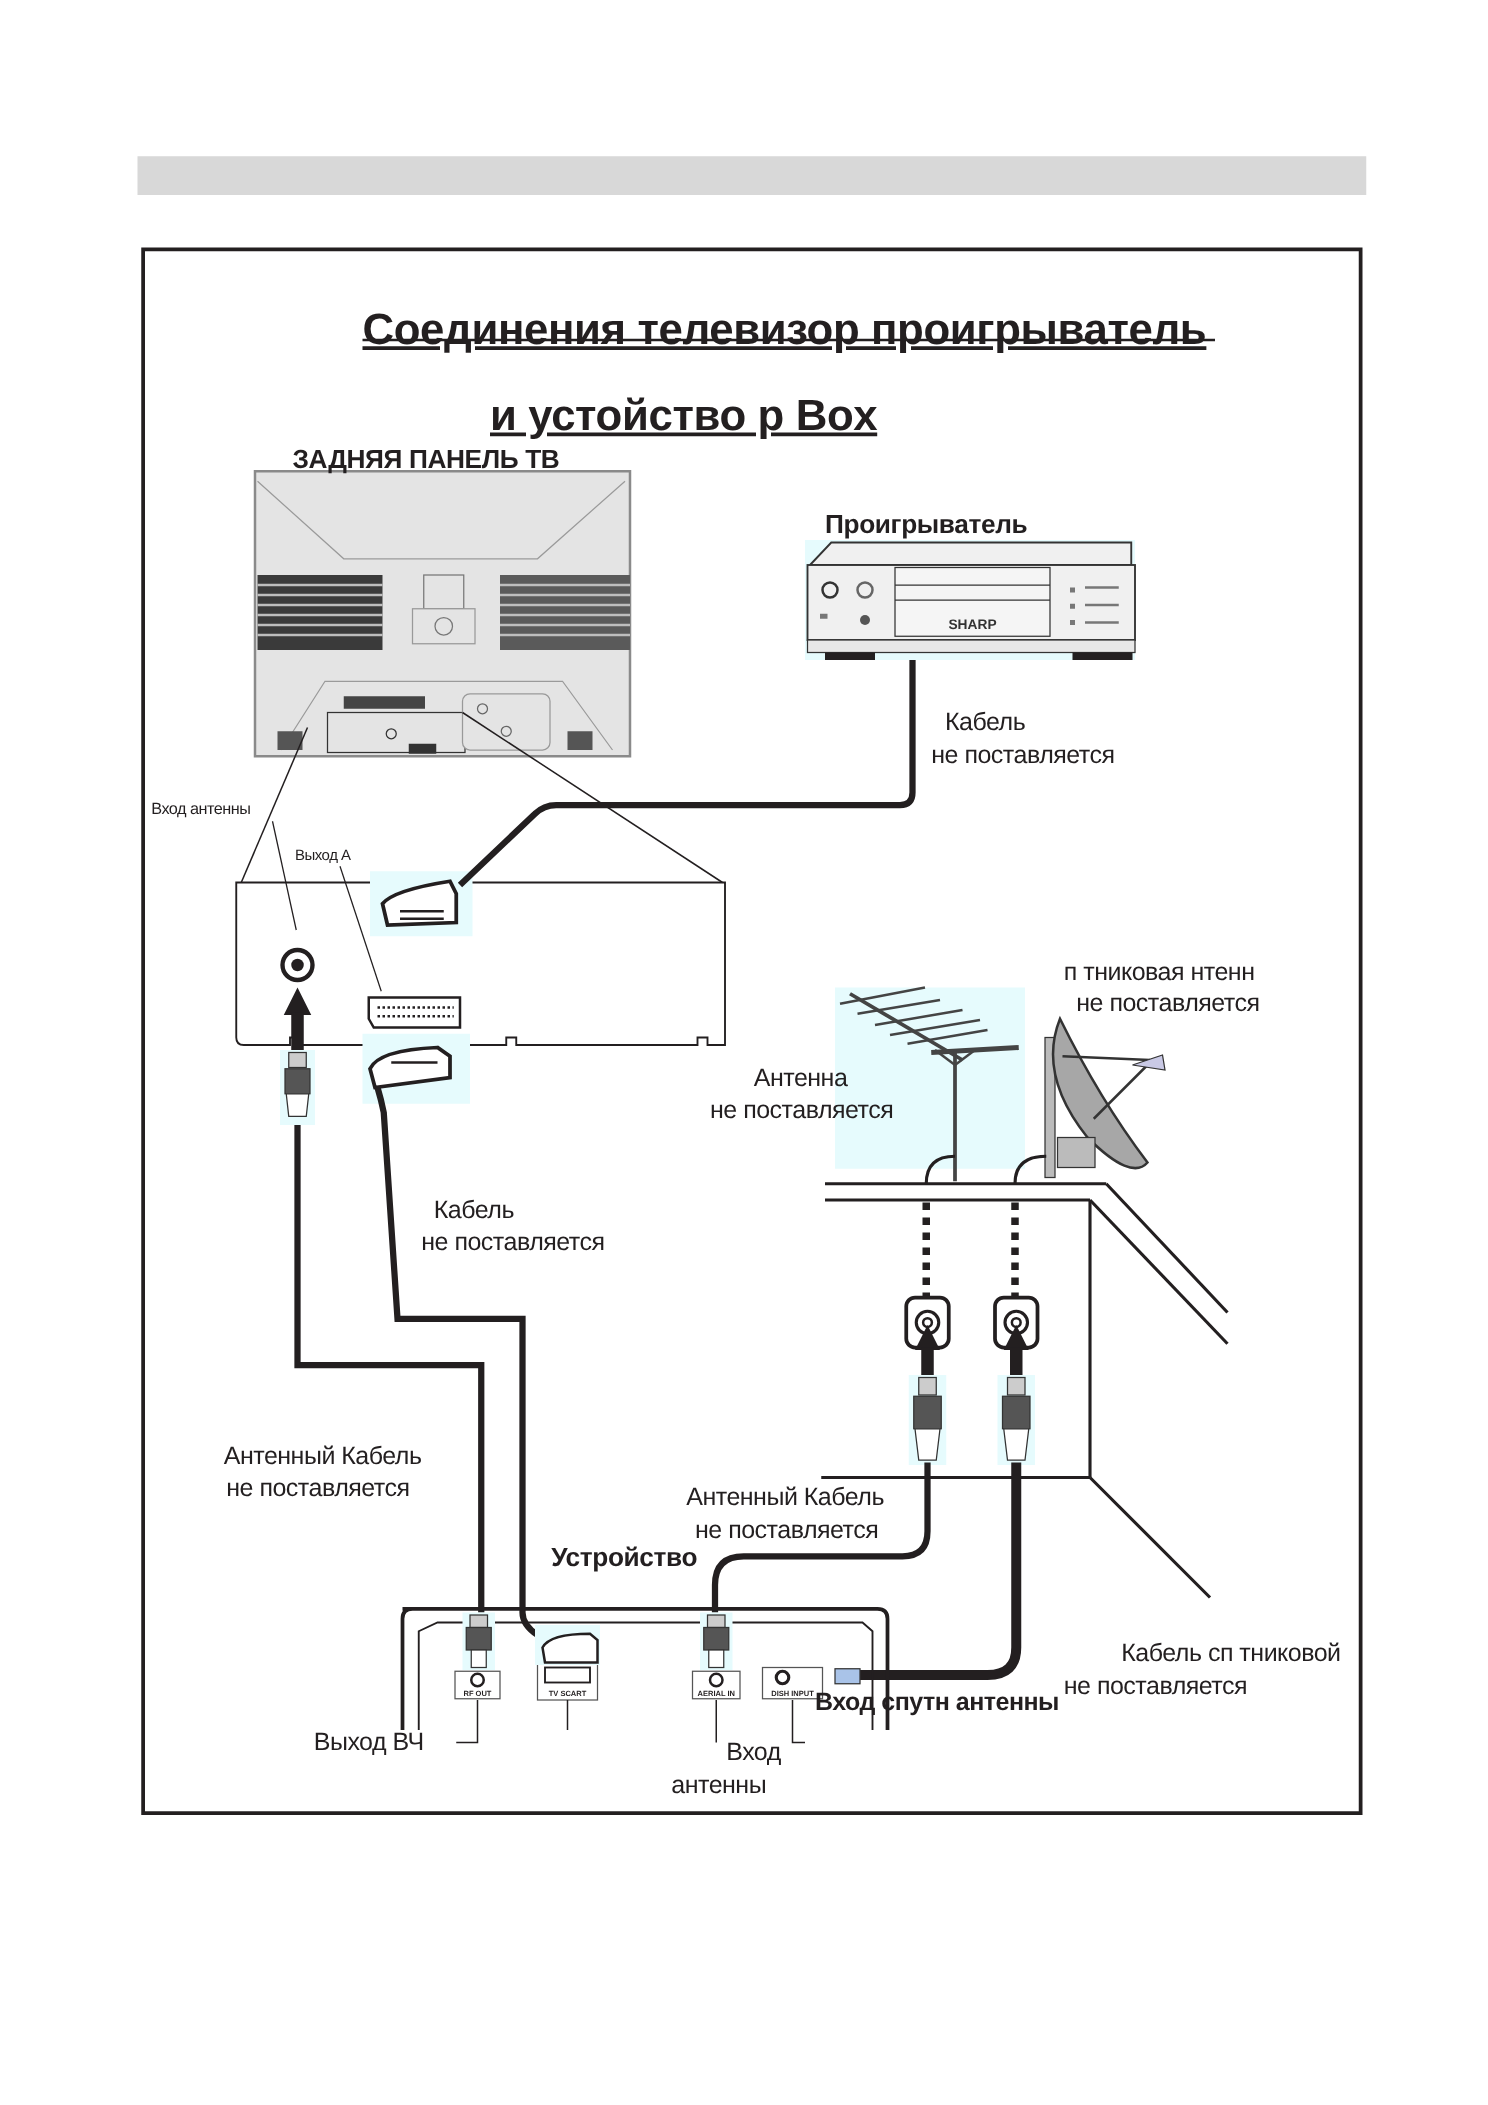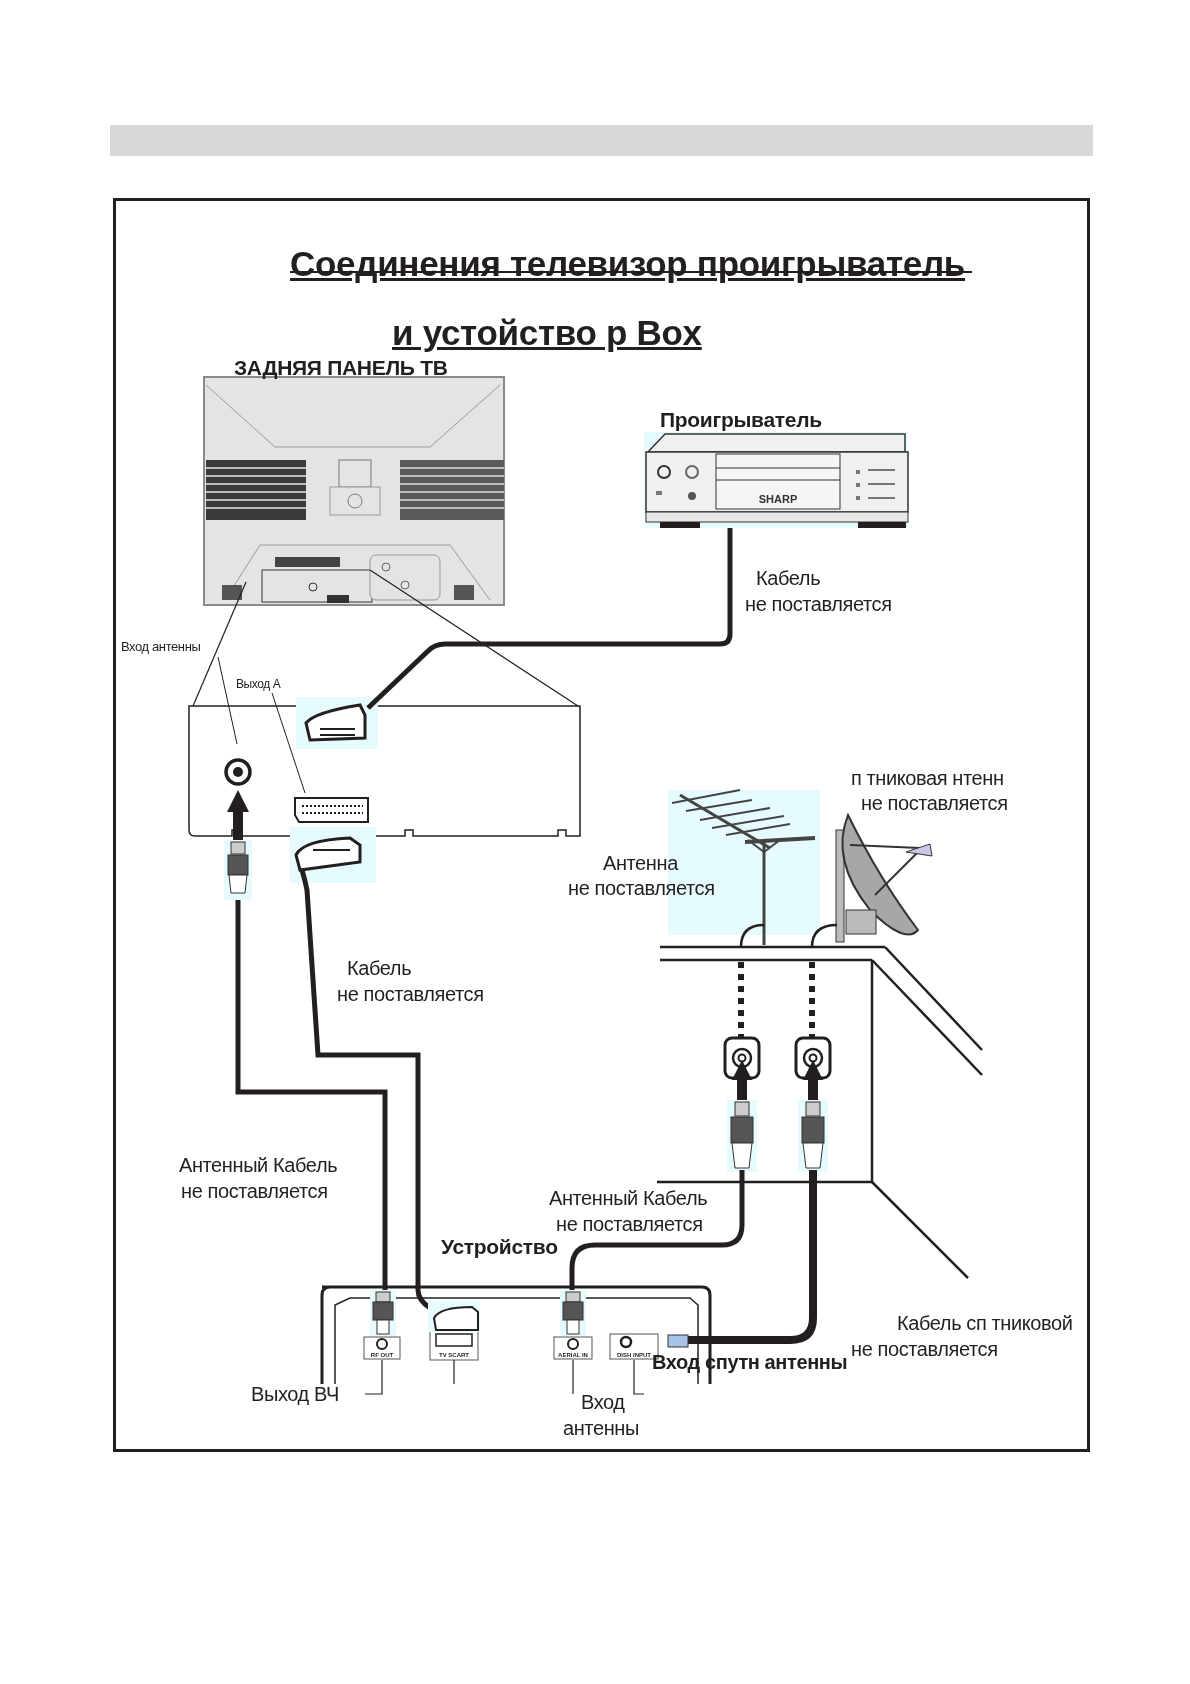--- a/index.html
+++ b/index.html
@@ -266,14 +266,14 @@
 <div class="t lbl" style="left:549px;top:1188px;">Антенный Кабель</div>
 <div class="t lbl" style="left:556px;top:1214px;">не поставляется</div>
 
 <div class="t bold20" style="left:441px;top:1236px;">Устройство</div>
 
 <div class="t lbl" style="left:850px;top:1313px;margin-left:47px;">Кабель сп  тниковой</div>
 <div class="t lbl" style="left:851px;top:1339px;">не поставляется</div>
 
 <div class="t lbl" style="left:251px;top:1384px;">Выход ВЧ</div>
 <div class="t lbl" style="left:581px;top:1392px;">Вход</div>
-<div class="t lbl" style="left:563px;top:1418px;text-align:right;">антенны</div>
+<div class="t lbl" style="left:537px;top:1418px;text-align:right;">антенны</div>
 <div class="t lbl" style="left:652px;top:1352px;font-weight:bold;">Вход  спутн антенны</div>
 
 </body></html>

